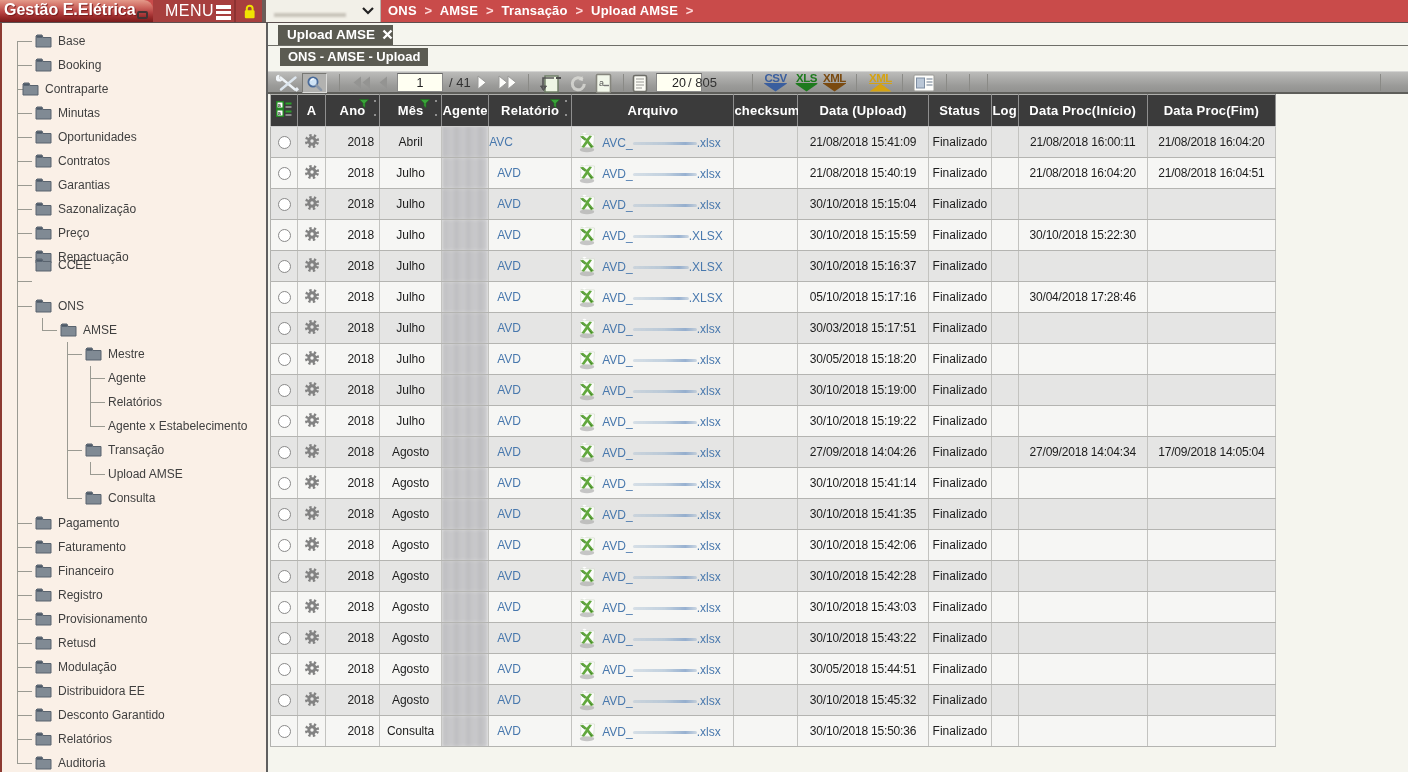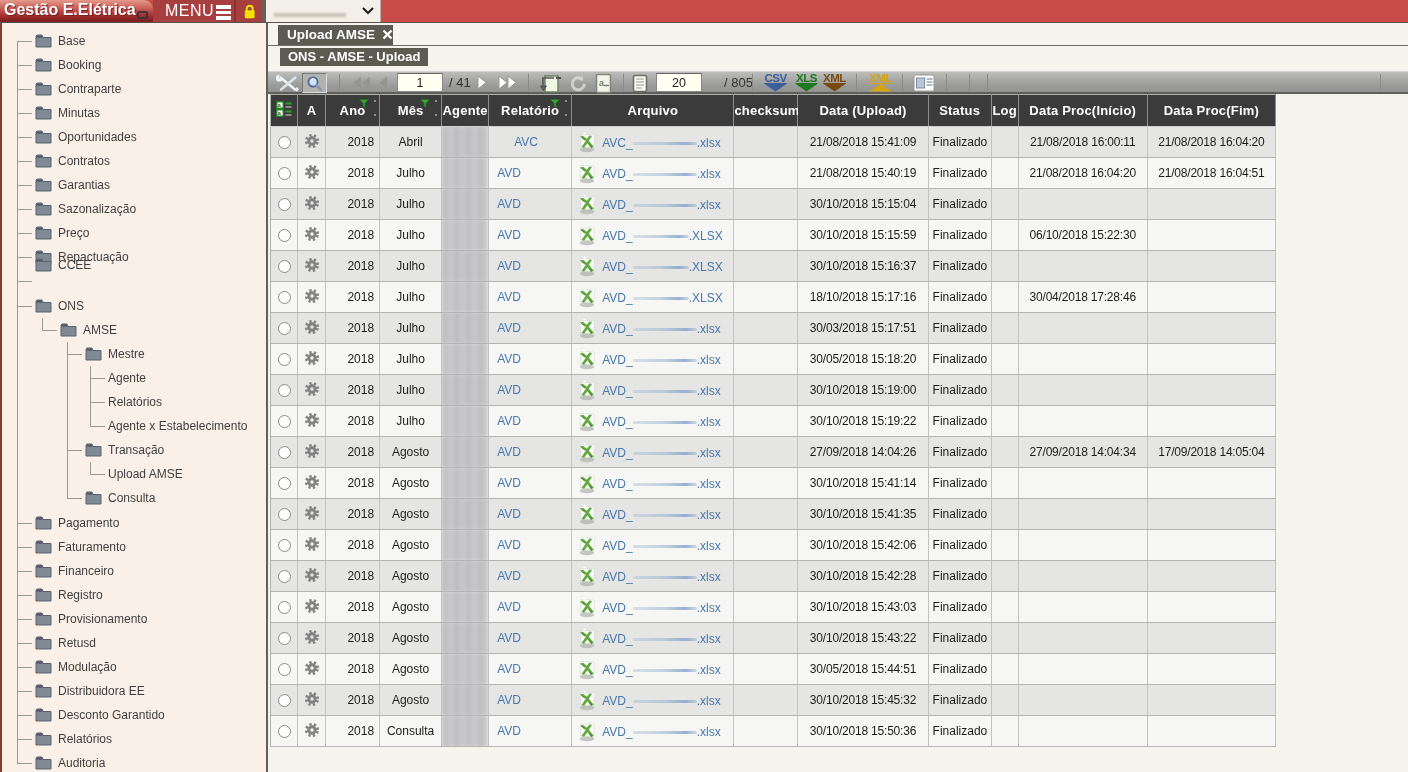--- a/index.html
+++ b/index.html
@@ -80,20 +80,21 @@
       <path d="M3.8 7V4.6a2.9 2.9 0 0 1 5.8 0V7" fill="none" stroke="#f0e202" stroke-width="2"></path>
       <rect x="1.8" y="6.3" width="9.8" height="8" rx="1.2" fill="#f0e202"></rect>
     </svg>
     <div id="darkline1"></div>
     <div id="topsel">
         <div style="position:absolute;left:8px;top:13px;width:72px;height:4px;background:#c9c4bb;filter:blur(1.2px)"></div>
       <svg width="12" height="8" viewBox="0 0 12 8">
           <path d="M1 1l5 5 5-5" fill="none" stroke="#222" stroke-width="2.2"></path>
         </svg>
     </div>
+    <div id="crumbs">ONS <span class="s">&gt;</span> AMSE <span class="s">&gt;</span> Transação <span class="s">&gt;</span> Upload AMSE <span class="s">&gt;</span></div>
     <div id="gtab">
         <span>Gestão E.Elétrica</span>
       </div>
     <div id="gico"></div>
   </div>
 
   <div id="sidebar">
 <div class="gl" style="left:15px;top:18px;width:1px;height:723px"></div>
 <div class="gl" style="left:40px;top:295px;width:1px;height:12px"></div>
 <div class="gl" style="left:65px;top:319px;width:1px;height:157px"></div>
@@ -103,21 +104,21 @@
 <div class="ti" style="left:33px;top:6px"><svg width="17" height="14" viewBox="0 0 17 14">
           <path d="M1 3.5 L1 13 L16 13 L16 3.5 L8 3.5 L7 1 L2 1 L1 2 Z" fill="#808a94" stroke="#59636e" stroke-width="1"></path>
           <path d="M1.5 1.5 L6.6 1.5 L7.6 3.8 L1.5 3.8 Z" fill="#4e5a68"></path>
         </svg>Base</div>
 <div class="gl" style="left:15px;top:42px;width:15px;height:1px"></div>
 <div class="ti" style="left:33px;top:30px"><svg width="17" height="14" viewBox="0 0 17 14">
           <path d="M1 3.5 L1 13 L16 13 L16 3.5 L8 3.5 L7 1 L2 1 L1 2 Z" fill="#808a94" stroke="#59636e" stroke-width="1"></path>
           <path d="M1.5 1.5 L6.6 1.5 L7.6 3.8 L1.5 3.8 Z" fill="#4e5a68"></path>
         </svg>Booking</div>
 <div class="gl" style="left:15px;top:66px;width:15px;height:1px"></div>
-<div class="ti" style="left:33px;top:54px"><svg width="17" height="14" viewBox="0 0 17 14">
+<div class="ti" style="left:20px;top:54px"><svg width="17" height="14" viewBox="0 0 17 14">
           <path d="M1 3.5 L1 13 L16 13 L16 3.5 L8 3.5 L7 1 L2 1 L1 2 Z" fill="#808a94" stroke="#59636e" stroke-width="1"></path>
           <path d="M1.5 1.5 L6.6 1.5 L7.6 3.8 L1.5 3.8 Z" fill="#4e5a68"></path>
         </svg>Contraparte</div>
 <div class="gl" style="left:15px;top:90px;width:15px;height:1px"></div>
 <div class="ti" style="left:33px;top:78px"><svg width="17" height="14" viewBox="0 0 17 14">
           <path d="M1 3.5 L1 13 L16 13 L16 3.5 L8 3.5 L7 1 L2 1 L1 2 Z" fill="#808a94" stroke="#59636e" stroke-width="1"></path>
           <path d="M1.5 1.5 L6.6 1.5 L7.6 3.8 L1.5 3.8 Z" fill="#4e5a68"></path>
         </svg>Minutas</div>
 <div class="gl" style="left:15px;top:114px;width:15px;height:1px"></div>
 <div class="ti" style="left:33px;top:102px"><svg width="17" height="14" viewBox="0 0 17 14">
@@ -295,21 +296,21 @@
 <rect x="2.5" y="1.5" width="14" height="18" rx="1" fill="#f2f7ea" stroke="#86867e" stroke-width="1.6"></rect>
 <text x="5" y="13" font-size="9" fill="#555" font-family="Liberation Sans">a</text>
 <path d="M10 12.5 L15 12.5" stroke="#777" stroke-width="1.4"></path>
         </svg>
 <div class="tsep" style="left:355px"></div>
 <svg class="ticon" style="left:364px;top:2px" width="16" height="19" viewBox="0 0 16 19">
 <rect x="1.5" y="1.5" width="13" height="16" rx="1.5" fill="#fbfbf4" stroke="#6e6e68" stroke-width="1.6"></rect>
 <path d="M4 5h8M4 8h8M4 11h8M4 14h6" stroke="#9a9a94" stroke-width="1.2"></path>
         </svg>
 <div class="tbox" style="left:388px;width:46px">20</div>
-<div class="ttext" style="left:456px">/ 805</div>
+<div class="ttext" style="left:420px">/ 805</div>
 <div class="tsep" style="left:484px"></div>
 <div class="ticon" style="left:494px;top:1px;width:27px;height:21px">
 <div style="position:absolute;left:0;top:-1px;width:27px;text-align:center;font-size:11.5px;font-weight:bold;color:#3a5e9e;text-decoration:underline;letter-spacing:-0.5px">CSV</div>
 <svg width="27" height="22" viewBox="0 0 27 22" style="position:absolute;left:0;top:0">
             <path d="M2 10.5 L25 10.5 L13.5 18.5 Z" fill="#3a5e9e"></path>
           </svg>
         </div>
 <div class="ticon" style="left:525px;top:1px;width:27px;height:21px">
 <div style="position:absolute;left:0;top:-1px;width:27px;text-align:center;font-size:11.5px;font-weight:bold;color:#1e7a1e;text-decoration:underline;letter-spacing:-0.5px">XLS</div>
 <svg width="27" height="22" viewBox="0 0 27 22" style="position:absolute;left:0;top:0">
@@ -392,21 +393,21 @@
 <td class="c" style="padding:0"><svg width="16" height="16" viewBox="0 0 16 16">
                 <circle cx="8" cy="8" r="5.1" fill="none" stroke="#828282" stroke-width="4" stroke-dasharray="2 2" transform="rotate(12 8 8)"></circle>
                 <circle cx="8" cy="8" r="4.7" fill="#828282"></circle>
                 <circle cx="8" cy="8" r="1.7" fill="#e5e5e4"></circle>
               </svg></td>
 <td class="r">2018</td>
 <td class="c">Abril</td>
 <td style="padding:0">
               <div class="agband"></div>
             </td>
-<td class="l blue" style="padding-left:25px">AVC</td>
+<td class="l blue" style="padding-left:0">AVC</td>
 <td class="l blue" style="padding-left:5px"><svg width="21" height="21" viewBox="0 0 21 21" style="vertical-align:-6px;margin-right:4px">
 <ellipse cx="10" cy="17.8" rx="7.2" ry="2.5" fill="#a5a5a5" opacity="0.6"></ellipse>
 <path d="M4 2.5 L17.5 3 L16.5 16 L3.5 14.5 Z" fill="#fcfdfb" stroke="#d0d8ca" stroke-width="0.6"></path>
 <path d="M3 4.5 L8.8 8.8 L4.5 15 L7 15.8 L10.5 11.3 L14 16.2 L16.8 14.8 L11.8 8.8 L15 4 L12.6 3.6 L9.7 6.8 L6 3.8 Z" fill="#62a83e"></path>
 <path d="M4.5 5.5 L8 8.2 M12.5 12.5 L15 15" stroke="#41802a" stroke-width="0.9"></path>
 <path d="M5.5 1.8 a2.6 2.6 0 0 1 4 -0.3 l-2 1.2z" fill="#fff" opacity="0.95"></path>
 </svg>AVC_<span class="fstreak" style="width:64px"></span>.xlsx</td>
 <td></td>
 <td class="dt">21/08/2018 15:41:09</td>
 <td class="l" style="padding-left:4px">Finalizado</td>
@@ -485,21 +486,21 @@
 <ellipse cx="10" cy="17.8" rx="7.2" ry="2.5" fill="#a5a5a5" opacity="0.6"></ellipse>
 <path d="M4 2.5 L17.5 3 L16.5 16 L3.5 14.5 Z" fill="#fcfdfb" stroke="#d0d8ca" stroke-width="0.6"></path>
 <path d="M3 4.5 L8.8 8.8 L4.5 15 L7 15.8 L10.5 11.3 L14 16.2 L16.8 14.8 L11.8 8.8 L15 4 L12.6 3.6 L9.7 6.8 L6 3.8 Z" fill="#62a83e"></path>
 <path d="M4.5 5.5 L8 8.2 M12.5 12.5 L15 15" stroke="#41802a" stroke-width="0.9"></path>
 <path d="M5.5 1.8 a2.6 2.6 0 0 1 4 -0.3 l-2 1.2z" fill="#fff" opacity="0.95"></path>
 </svg>AVD_<span class="fstreak" style="width:56px"></span>.XLSX</td>
 <td></td>
 <td class="dt">30/10/2018 15:15:59</td>
 <td class="l" style="padding-left:4px">Finalizado</td>
 <td></td>
-<td class="dt">06/10/2018 15:22:30</td>
+<td class="dt">30/10/2018 15:22:30</td>
 <td class="dt"></td>
 </tr>
 <tr class="odd">
 <td class="c" style="padding:0"><span class="radio"></span></td>
 <td class="c" style="padding:0"><svg width="16" height="16" viewBox="0 0 16 16">
                 <circle cx="8" cy="8" r="5.1" fill="none" stroke="#828282" stroke-width="4" stroke-dasharray="2 2" transform="rotate(12 8 8)"></circle>
                 <circle cx="8" cy="8" r="4.7" fill="#828282"></circle>
                 <circle cx="8" cy="8" r="1.7" fill="#e5e5e4"></circle>
               </svg></td>
 <td class="r">2018</td>
@@ -536,21 +537,21 @@
             </td>
 <td class="l blue" style="padding-left:8px">AVD</td>
 <td class="l blue" style="padding-left:5px"><svg width="21" height="21" viewBox="0 0 21 21" style="vertical-align:-6px;margin-right:4px">
 <ellipse cx="10" cy="17.8" rx="7.2" ry="2.5" fill="#a5a5a5" opacity="0.6"></ellipse>
 <path d="M4 2.5 L17.5 3 L16.5 16 L3.5 14.5 Z" fill="#fcfdfb" stroke="#d0d8ca" stroke-width="0.6"></path>
 <path d="M3 4.5 L8.8 8.8 L4.5 15 L7 15.8 L10.5 11.3 L14 16.2 L16.8 14.8 L11.8 8.8 L15 4 L12.6 3.6 L9.7 6.8 L6 3.8 Z" fill="#62a83e"></path>
 <path d="M4.5 5.5 L8 8.2 M12.5 12.5 L15 15" stroke="#41802a" stroke-width="0.9"></path>
 <path d="M5.5 1.8 a2.6 2.6 0 0 1 4 -0.3 l-2 1.2z" fill="#fff" opacity="0.95"></path>
 </svg>AVD_<span class="fstreak" style="width:56px"></span>.XLSX</td>
 <td></td>
-<td class="dt">18/10/2018 15:17:16</td>
+<td class="dt">05/10/2018 15:17:16</td>
 <td class="l" style="padding-left:4px">Finalizado</td>
 <td></td>
 <td class="dt">30/04/2018 17:28:46</td>
 <td class="dt"></td>
 </tr>
 <tr class="odd">
 <td class="c" style="padding:0"><span class="radio"></span></td>
 <td class="c" style="padding:0"><svg width="16" height="16" viewBox="0 0 16 16">
                 <circle cx="8" cy="8" r="5.1" fill="none" stroke="#828282" stroke-width="4" stroke-dasharray="2 2" transform="rotate(12 8 8)"></circle>
                 <circle cx="8" cy="8" r="4.7" fill="#828282"></circle>

